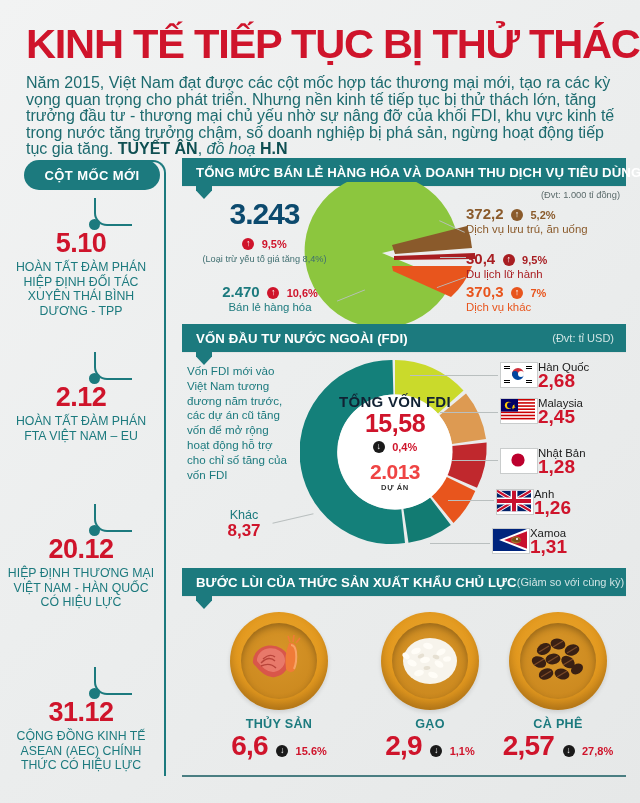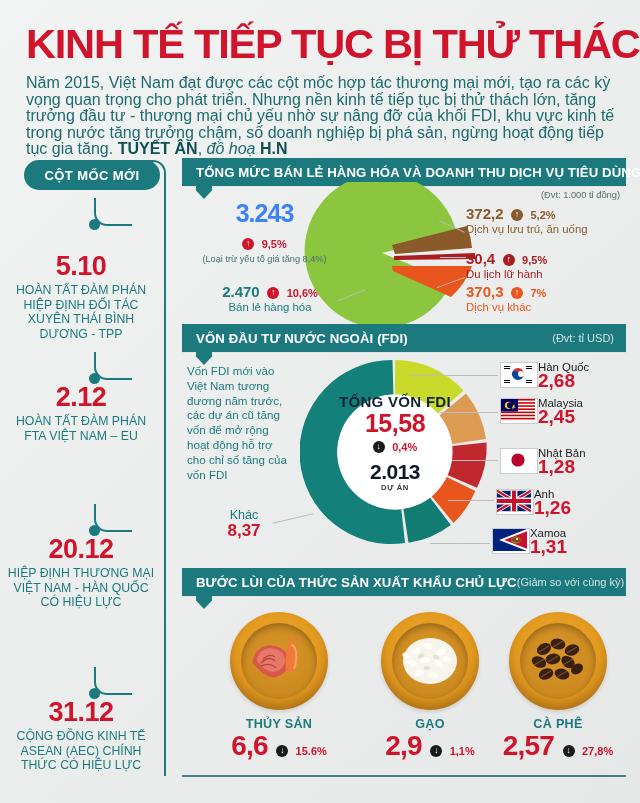--- a/index.html
+++ b/index.html
@@ -82,42 +82,42 @@
     position:absolute;left:14px;top:28px;width:16px;height:13px;
     background:#1c7a7e;
     clip-path:polygon(0 0,100% 0,100% 35%,50% 100%,0 35%);
   }
   .unit-out{
     position:absolute;right:6px;font-size:9.3px;color:#5b6b6b;
     white-space:nowrap;
   }
 
   
-  .big-num{font-size:25px;font-weight:bold;color:#3b82f6;line-height:35px;letter-spacing:-1px;}
+  .big-num{font-size:30px;font-weight:bold;color:#0c4a6e;line-height:35px;letter-spacing:-1px;}
   .arrow-badge{
     display:inline-flex;align-items:center;justify-content:center;
     width:12px;height:12px;border-radius:50%;
     background:#cf142b;color:#fff;font-size:9px;line-height:1;
     vertical-align:middle;font-weight:bold;
   }
   .arrow-badge.dark{background:#1a1a1a;}
   .pct{font-size:11px;font-weight:bold;color:#cf142b;vertical-align:middle;margin-left:3px;}
   .note{font-size:9.2px;color:#3f6e70;}
 
   .lbl-val{font-size:15px;font-weight:bold;line-height:16px;}
   .lbl-txt{font-size:11.4px;line-height:13px;}
 
   
   .donut-center{
     position:absolute;text-align:center;width:118px;
   }
   .dc-t{font-size:15px;font-weight:bold;color:#123;letter-spacing:.3px;}
   .dc-v{font-size:25px;font-weight:bold;color:#cf142b;line-height:26px;letter-spacing:-.5px;}
   .dc-p{font-size:11px;font-weight:bold;color:#cf142b;}
-  .dc-n{font-size:21px;font-weight:bold;color:#0f172a;line-height:22px;letter-spacing:-.5px;}
+  .dc-n{font-size:21px;font-weight:bold;color:#ef4444;line-height:22px;letter-spacing:-.5px;}
   .dc-s{font-size:7.6px;font-weight:bold;color:#333;letter-spacing:.6px;}
 
   .ctry{position:absolute;display:flex;align-items:center;}
   .flag{
     width:36px;height:24px;border:1px solid #c9cccc;background:#fff;
     position:relative;overflow:hidden;flex:none;
   }
   .ctry-tx{line-height:12px;}
   .ctry-nm{font-size:11.4px;color:#1a1a1a;display:block;}
   .ctry-vl{font-size:19px;font-weight:bold;color:#cf142b;display:block;line-height:16px;}
@@ -162,21 +162,21 @@
     <b>TUYẾT ÂN</b><span>, </span><i>đồ hoạ</i>
     <b>H.N</b>
   </div>
 
   <div class="badge-milestone">CỘT MỐC MỚI</div>
   <div class="tl-spine"></div>
   <div class="tl-branch top" style="left:128px;top:160px;height:18px;width:36px;"></div>
 
   <div class="tl-branch" style="left:94px;top:198px;"></div>
   <div class="tl-dot" style="left:89px;top:219px;"></div>
-  <div class="tl-item" style="top:228px;margin-top:23px;">
+  <div class="tl-item" style="top:228px;">
     <div class="tl-date">5.10</div>
     <div class="tl-desc">HOÀN TẤT ĐÀM PHÁN HIỆP ĐỊNH ĐỐI TÁC XUYÊN THÁI BÌNH DƯƠNG - TPP</div>
   </div>
 
   <div class="tl-branch" style="left:94px;top:352px;"></div>
   <div class="tl-dot" style="left:89px;top:373px;"></div>
   <div class="tl-item" style="top:382px;">
     <div class="tl-date">2.12</div>
     <div class="tl-desc">HOÀN TẤT ĐÀM PHÁN FTA VIỆT NAM – EU</div>
   </div>

